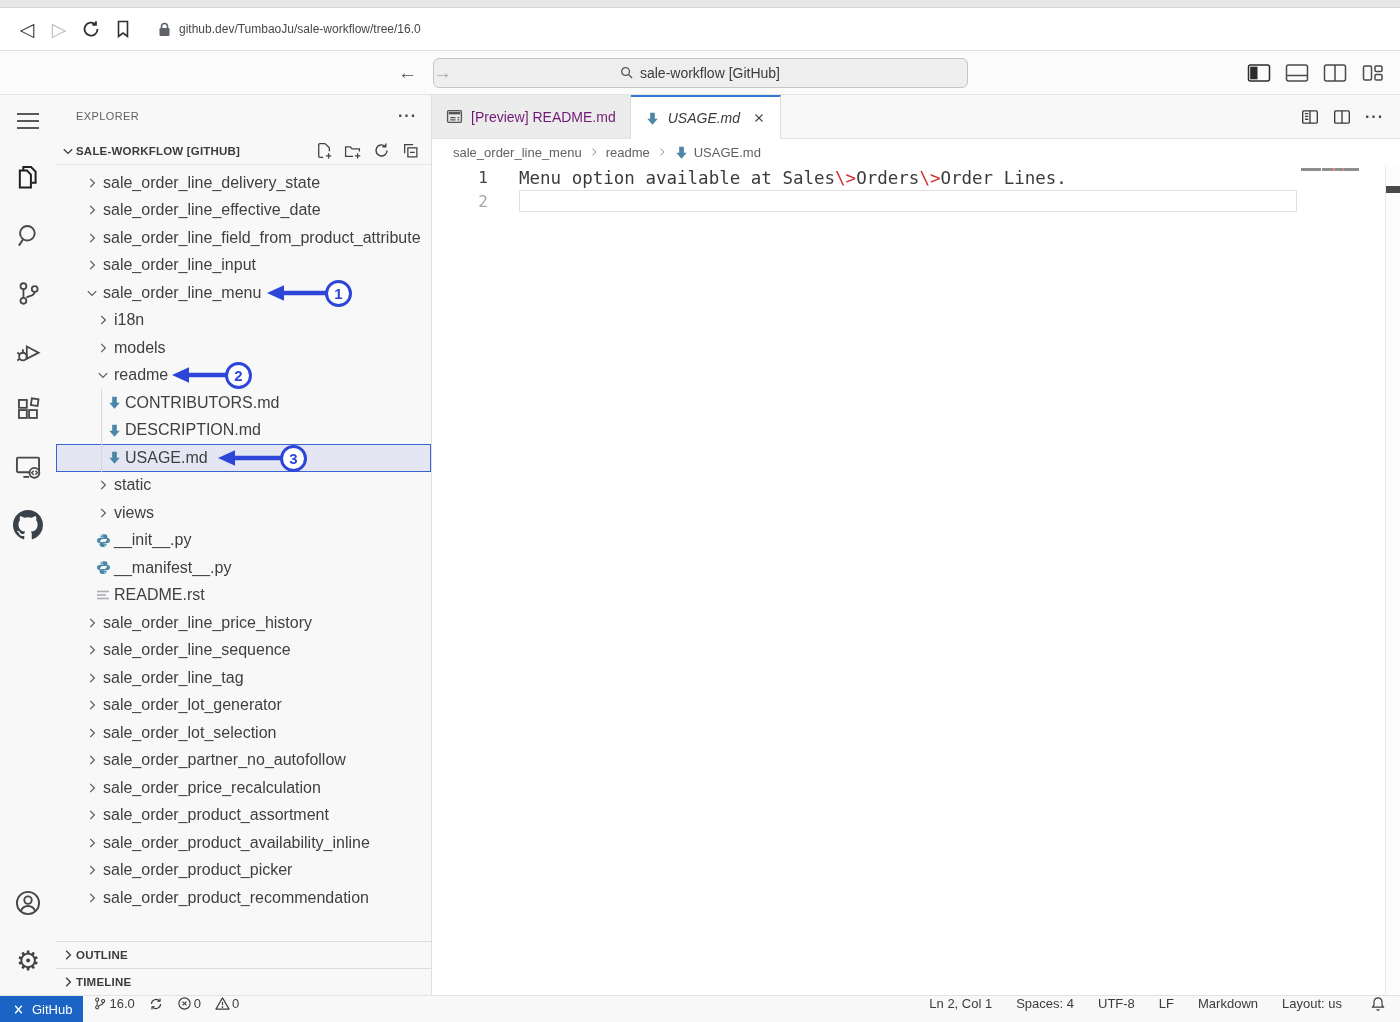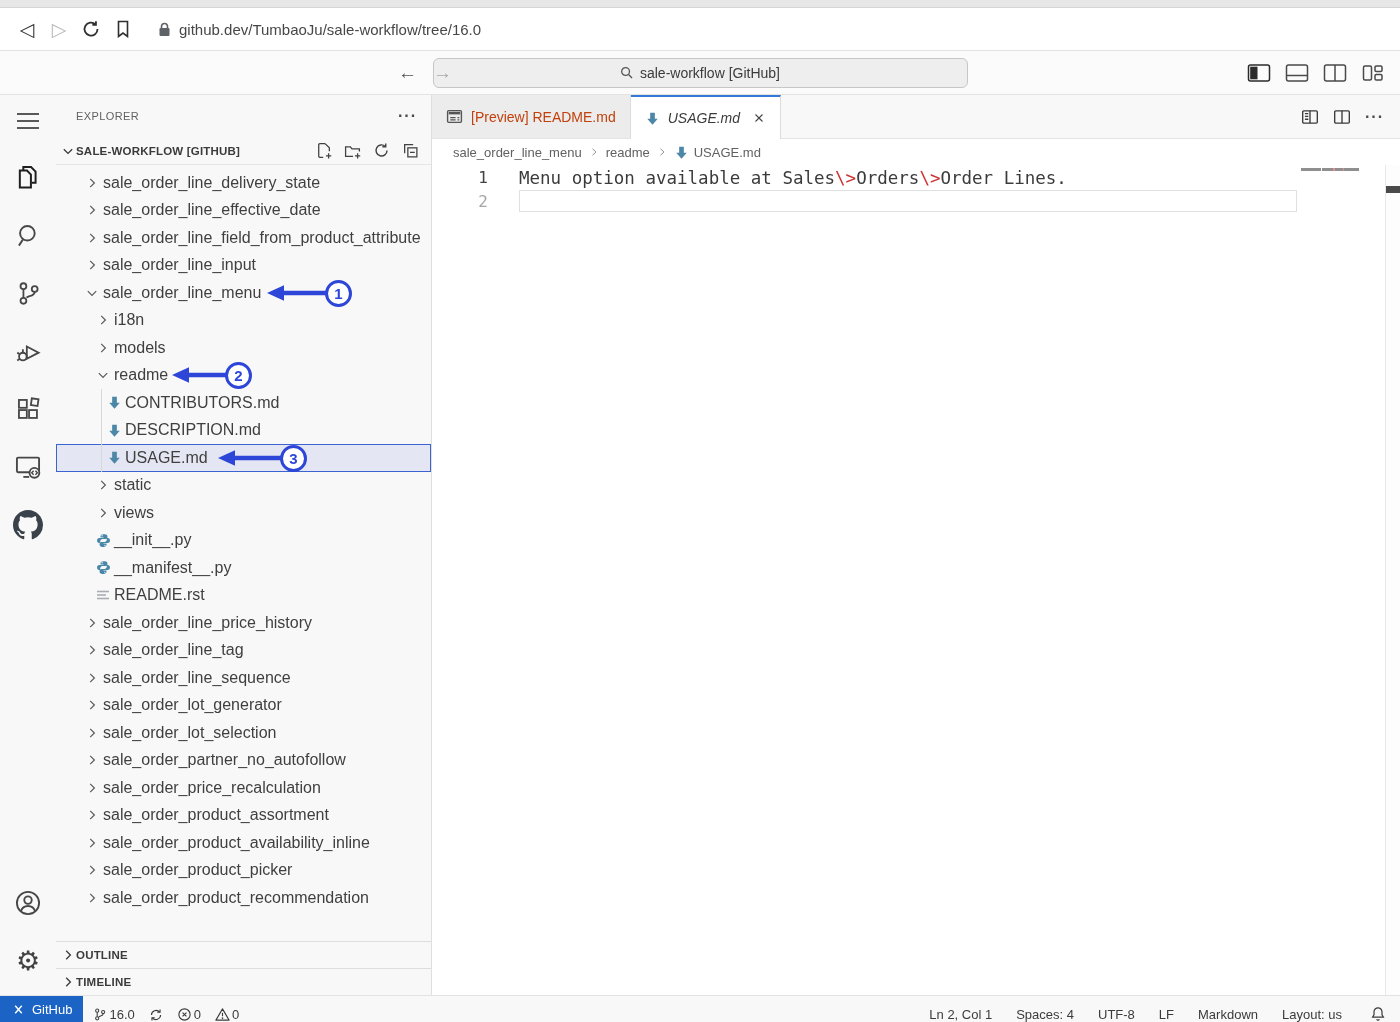--- a/index.html
+++ b/index.html
@@ -4,21 +4,21 @@
 <style>
   * { margin:0; padding:0; box-sizing:border-box; }
   html,body { width:1400px; height:1022px; overflow:hidden; font-family:"Liberation Sans",sans-serif; }
   .screen { position:relative; width:1400px; height:1022px; background:#fff; }
 
   
   .tabstrip { height:8px; background:#e7e7e7; border-bottom:1px solid #d6d6d6; }
   .btoolbar { height:43px; background:#ffffff; border-bottom:1px solid #e2e2e2; display:flex; align-items:center; padding-left:12px; }
   .bicon { width:30px; height:30px; display:flex; align-items:center; justify-content:center; margin-right:2px; color:#2f2f2f; font-size:19px; }
   .bicon.dim { color:#b9b9b9; }
-  .urlwrap { display:flex; align-items:center; gap:8px; margin-left:18px; color:#474747; font-size:15px; }
+  .urlwrap { display:flex; align-items:center; gap:8px; margin-left:18px; color:#474747; font-size:12px; }
 
   
   .titlebar { height:44px; background:#fbfbfb; border-bottom:1px solid #e3e3e3; position:relative; display:flex; align-items:center; justify-content:center; }
   .navarrows { position:absolute; left:398px; top:0; height:44px; display:flex; align-items:center; gap:16px; font-size:19px; }
   .navback { color:#4f4f4f; } .navfwd { color:#a9a9a9; }
   .cmdcenter { width:535px; height:30px; background:#eeeeee; border:1px solid #c6c6c6; border-radius:6px; display:flex; align-items:center; justify-content:center; gap:7px; font-size:14px; color:#3b3b3b; }
   .layouticons { position:absolute; right:14px; top:0; height:44px; display:flex; align-items:center; gap:12px; }
   .layouticons > span { width:26px; height:26px; display:flex; align-items:center; justify-content:center; }
 
   
@@ -41,21 +41,21 @@
   .tree-row.selected { background:#e4e7f3; outline:1px solid #3c63d2; outline-offset:-1px; }
   .icon16 { width:16px; height:16px; display:flex; align-items:center; justify-content:center; flex:none; }
   .lbl { margin-left:3px; }
   .guide { position:absolute; left:45px; top:0; bottom:0; width:1px; background:#d8d8d8; }
   .panel-header { height:27px; border-top:1px solid #ddd; display:flex; align-items:center; padding-left:4px; font-size:11.5px; font-weight:bold; color:#3b3b3b; letter-spacing:.2px; flex:none; cursor:pointer; }
 
   
   .editor-group { flex:1; display:flex; flex-direction:column; background:#fff; min-width:0; }
   .tabbar { height:44px; background:#f8f8f8; border-bottom:1px solid #e4e4e4; display:flex; align-items:stretch; flex:none; }
   .tabs { display:flex; }
-  .tab { display:flex; align-items:center; gap:8px; padding:0 14px; font-size:14px; color:#c2410c; background:#ececec; border-right:1px solid #dcdcdc; cursor:pointer; }
+  .tab { display:flex; align-items:center; gap:8px; padding:0 14px; font-size:14px; color:#701a75; background:#ececec; border-right:1px solid #dcdcdc; cursor:pointer; }
   .tab.active { background:#fff; color:#3b3b3b; border-top:2px solid #3579d8; margin-bottom:-1px; }
   .tab .tlabel.italic { font-style:italic; }
   .tab .close { margin-left:4px; display:flex; }
   .editor-actions { margin-left:auto; display:flex; align-items:center; gap:14px; padding-right:16px; color:#3b3b3b; }
   .breadcrumbs { height:26px; display:flex; align-items:center; padding-left:21px; font-size:13px; color:#616161; background:#fff; flex:none; gap:6px; }
   .bc-item { display:flex; align-items:center; gap:5px; cursor:pointer; }
   .bc-sep { color:#8a8a8a; }
   .code-area { flex:1; position:relative; font-family:"DejaVu Sans Mono",monospace; padding-top:1px; }
   .code-line-row { display:flex; height:23.5px; align-items:center; }
   .gutter { width:87px; flex:none; text-align:right; padding-right:31px; font-size:16px; color:#a6a6a6; }
@@ -63,21 +63,21 @@
   .code-content { width:778px; height:22px; display:flex; align-items:center; font-size:17.5px; color:#3b3b3b; }
   .code-content.current { border:1px solid #e0e0e0; }
   .esc { color:#cd3131; }
   .minimap { position:absolute; top:0; right:16px; width:86px; height:260px; background:#fff; }
   .minimap-line { position:absolute; top:3px; left:3px; width:58px; height:3px;
       background:linear-gradient(90deg,#8f8f8f 0 34%,#fff 34% 37%,#8f8f8f 37% 55%,#e09090 55% 58%,#8f8f8f 58% 72%,#e09090 72% 75%,#8f8f8f 75% 100%); }
   .scroll-lane { position:absolute; top:0; right:0; bottom:0; width:15px; border-left:1px solid #e8e8e8; background:#fdfdfd; }
   .scroll-thumb { position:absolute; top:21px; left:0; width:14px; height:7px; background:#4a4a4a; }
 
   
-  .statusbar { height:27px; background:#f8f8f8; border-top:1px solid #e3e3e3; display:flex; align-items:flex-end; font-size:13px; color:#3b3b3b; }
+  .statusbar { height:27px; background:#f8f8f8; border-top:1px solid #e3e3e3; display:flex; align-items:flex-start; font-size:13px; color:#3b3b3b; }
   .remote-chip { height:100%; background:#1b64c5; color:#fff; display:flex; align-items:center; gap:6px; padding:0 11px; cursor:pointer; }
   .sb-left { display:flex; align-items:center; gap:14px; margin-left:10px; }
   .sb-item { display:flex; align-items:center; gap:2px; cursor:pointer; }
   .sb-right { margin-left:auto; display:flex; align-items:center; gap:24px; margin-right:28px; }
   .sb-right span { cursor:pointer; }
 
   
   .annotation { position:absolute; display:flex; align-items:center; z-index:50; pointer-events:none; }
   .ann-circle { width:27px; height:27px; border:3px solid #2d46d8; border-radius:50%; background:#fff; color:#2d46d8; font-weight:bold; font-size:15px; display:flex; align-items:center; justify-content:center; margin-left:-3px; }
   svg { display:block; }
@@ -416,29 +416,29 @@
               </svg>
             </span>
             <span class="lbl">sale_order_line_price_history</span>
           </div>
           <div class="tree-row" style="padding-left: 28px;">
             <span class="icon16">
               <svg width="16" height="16" viewBox="0 0 16 16" fill="none" stroke="#5a5a5a" stroke-width="1.2">
                 <path d="M6.2 3.8 10.4 8l-4.2 4.2"></path>
               </svg>
             </span>
+            <span class="lbl">sale_order_line_sequence</span>
+          </div>
+          <div class="tree-row" style="padding-left: 28px;">
+            <span class="icon16">
+              <svg width="16" height="16" viewBox="0 0 16 16" fill="none" stroke="#5a5a5a" stroke-width="1.2">
+                <path d="M6.2 3.8 10.4 8l-4.2 4.2"></path>
+              </svg>
+            </span>
             <span class="lbl">sale_order_line_tag</span>
-          </div>
-          <div class="tree-row" style="padding-left: 28px;">
-            <span class="icon16">
-              <svg width="16" height="16" viewBox="0 0 16 16" fill="none" stroke="#5a5a5a" stroke-width="1.2">
-                <path d="M6.2 3.8 10.4 8l-4.2 4.2"></path>
-              </svg>
-            </span>
-            <span class="lbl">sale_order_line_sequence</span>
           </div>
           <div class="tree-row" style="padding-left: 28px;">
             <span class="icon16">
               <svg width="16" height="16" viewBox="0 0 16 16" fill="none" stroke="#5a5a5a" stroke-width="1.2">
                 <path d="M6.2 3.8 10.4 8l-4.2 4.2"></path>
               </svg>
             </span>
             <span class="lbl">sale_order_lot_generator</span>
           </div>
           <div class="tree-row" style="padding-left: 28px;">

